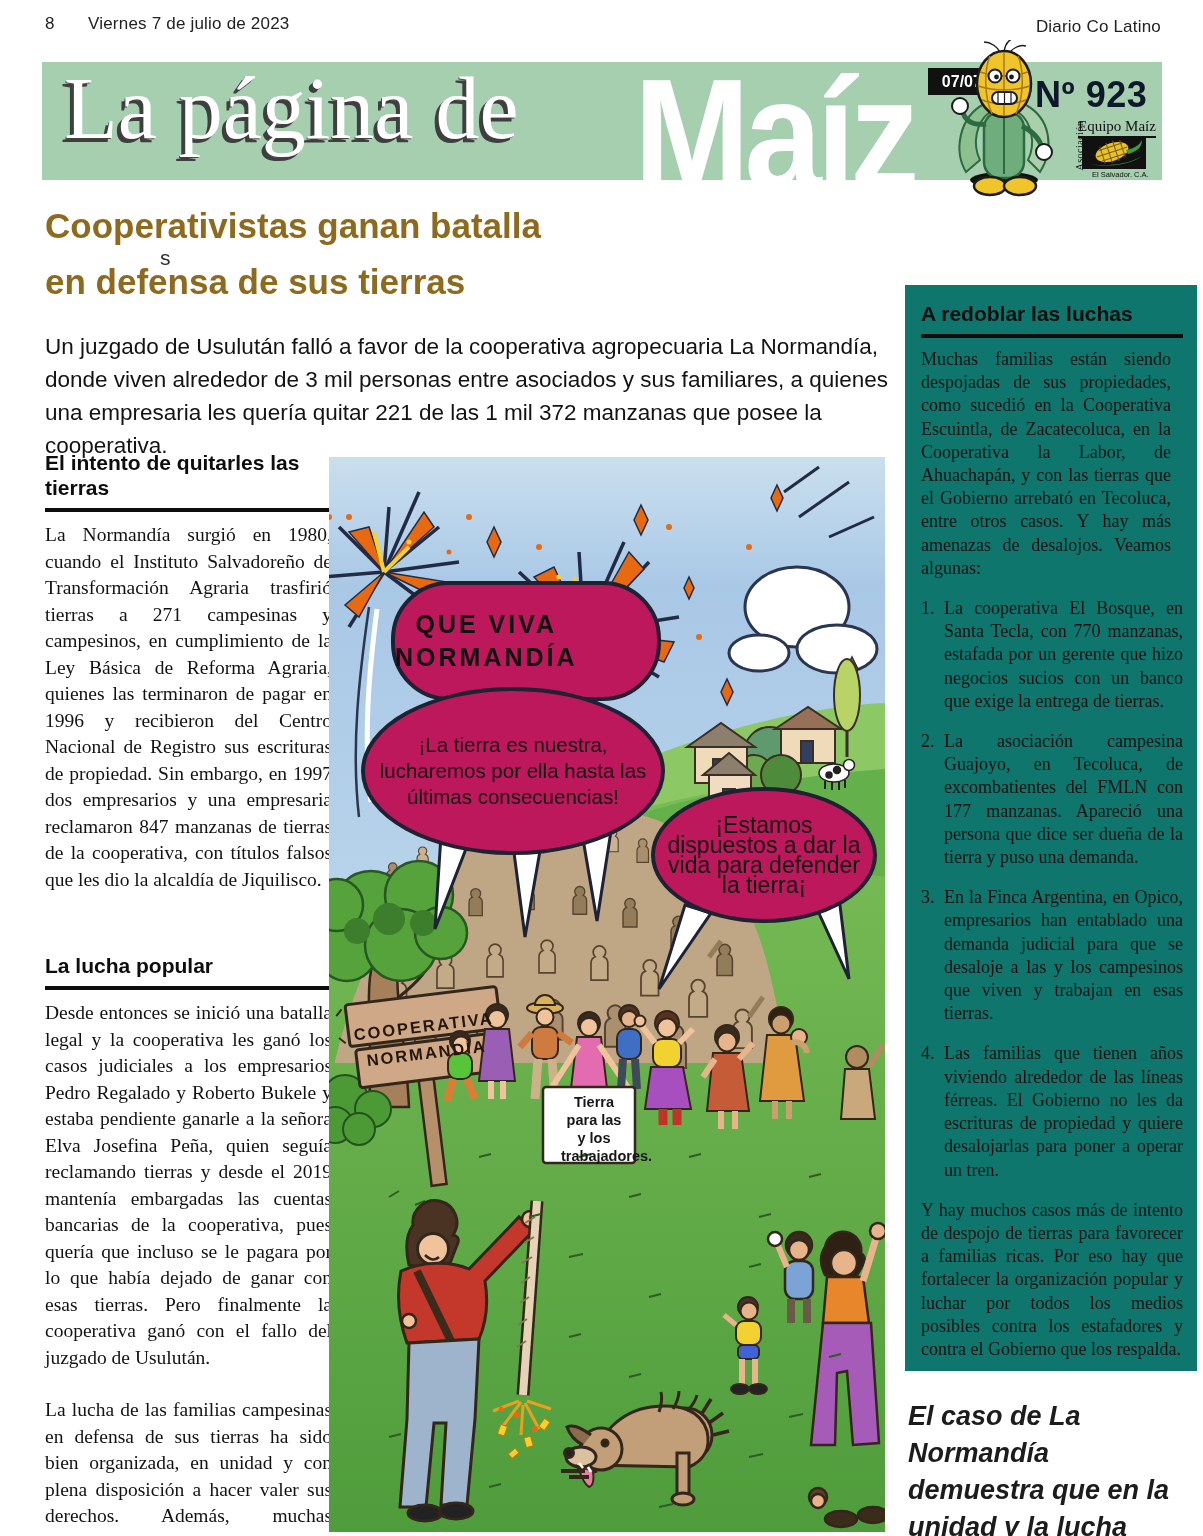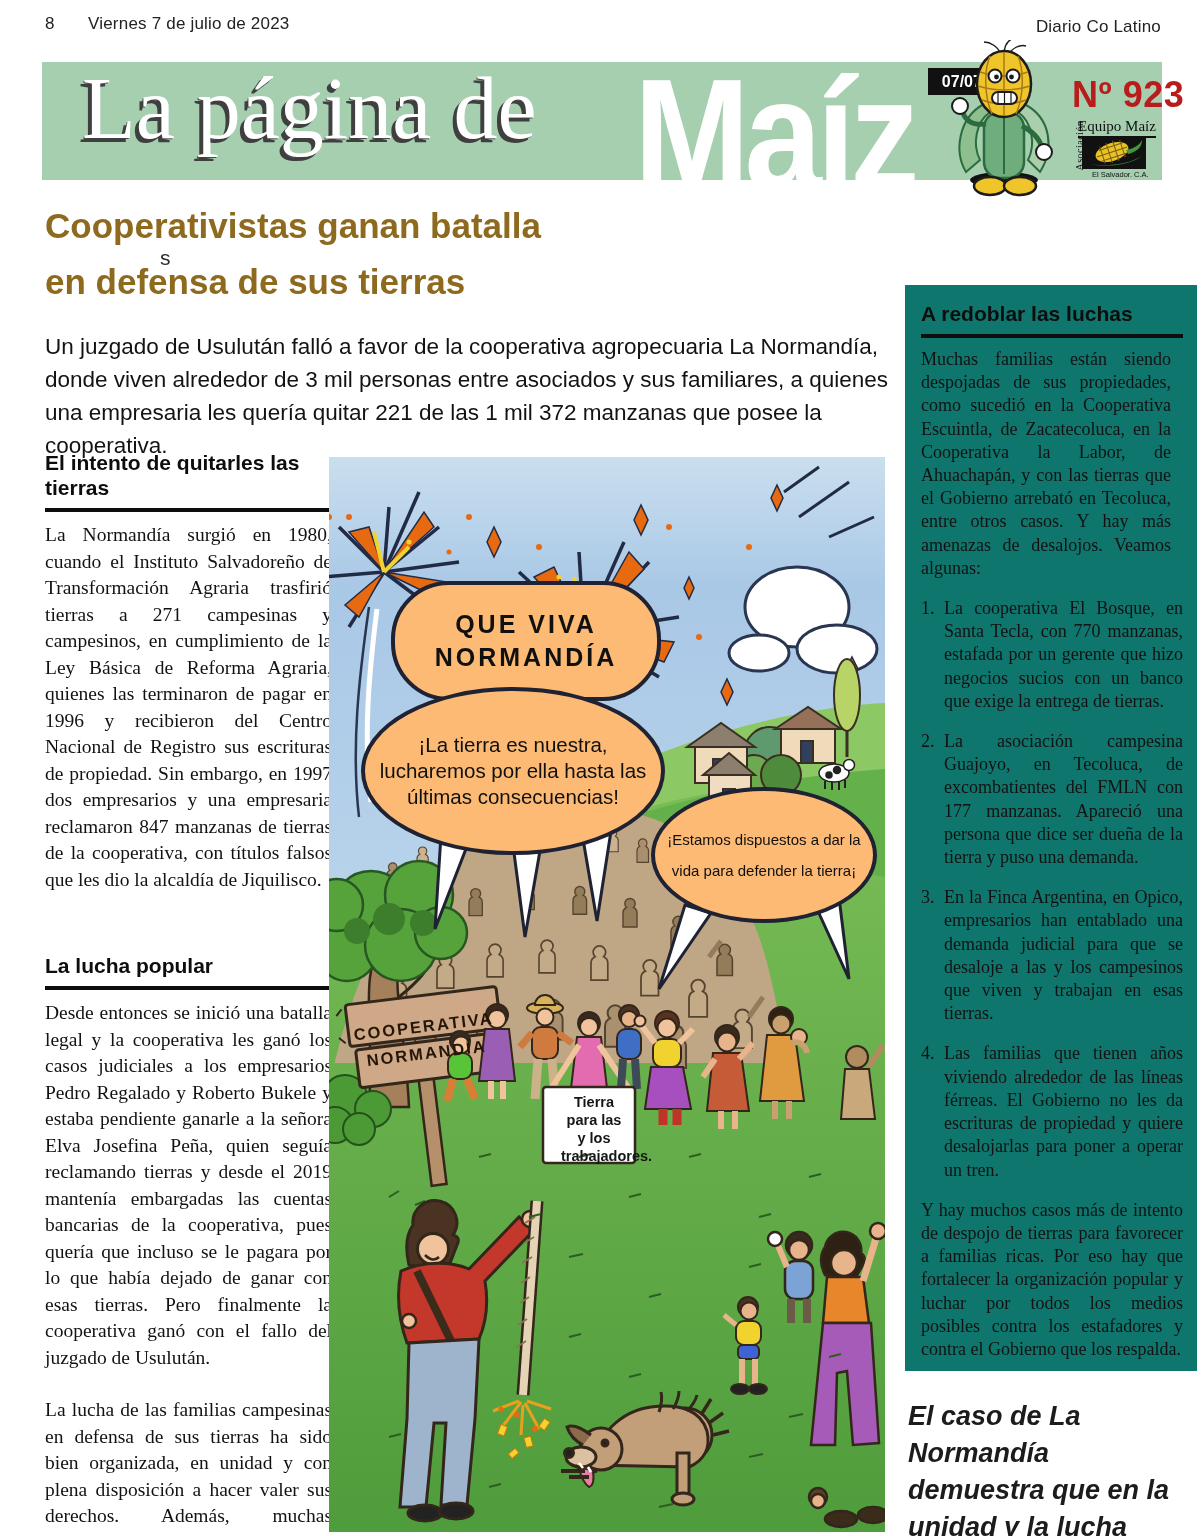--- a/index.html
+++ b/index.html
@@ -4,27 +4,27 @@
 <style>
   html,body{margin:0;padding:0;background:#fff;}
   #page{position:relative;width:1203px;height:1536px;background:#fff;overflow:hidden;
         font-family:"Liberation Sans",sans-serif;color:#111;}
   .abs{position:absolute;}
 
   
   .top-head{font-size:17px;color:#222;letter-spacing:.2px;}
   
   #banner{left:42px;top:62px;width:1120px;height:118px;background:#a6cfb0;overflow:hidden;}
-  #banner-title{left:40px;top:-4px;font-family:"Liberation Serif",serif;font-size:88px;color:#fff;
+  #banner-title{left:22px;top:-4px;font-family:"Liberation Serif",serif;font-size:88px;color:#fff;
       text-shadow:-4px 4px 0 #3f3f3f,-1px 1px 0 #4a4a4a;white-space:nowrap;}
   #banner-maiz{left:592px;top:-18px;font-size:158px;font-weight:900;color:#fff;letter-spacing:-6px;
       transform:scaleX(.88);transform-origin:left top;white-space:nowrap;}
   #date-chip{left:928px;top:68px;width:90px;height:27px;background:#111;color:#fff;
       font-size:16px;font-weight:700;display:flex;align-items:center;justify-content:center;}
-  #issue-no{left:1072px;top:74px;font-size:36px;font-weight:900;color:#b91c1c;letter-spacing:.5px;}
+  #issue-no{left:1035px;top:74px;font-size:36px;font-weight:900;color:#0f172a;letter-spacing:.5px;}
   
   #logo{left:1076px;top:118px;width:96px;height:62px;}
   #logo .assoc{position:absolute;left:-22px;top:22px;transform:rotate(-90deg);transform-origin:center;
       font-family:"Liberation Serif",serif;font-size:10px;color:#111;letter-spacing:.5px;}
   #logo .name{position:absolute;left:2px;top:0;font-family:"Liberation Serif",serif;font-size:15px;color:#111;
       border-bottom:2px solid #111;padding-bottom:1px;}
   #logo .country{position:absolute;left:16px;top:52px;font-size:7.5px;color:#111;}
   #logo .corn-box{position:absolute;left:6px;top:20px;width:64px;height:31px;background:#111;}
 
   
@@ -49,26 +49,26 @@
   #rightbox .intro{margin:0 12px 17px 0;}
   .numitem{display:flex;margin:0 0 17px 0;}
   .numitem .num{width:23px;flex:none;}
   .numitem .itext{flex:1;}
   #quote{left:908px;top:1398px;width:288px;font-size:27px;line-height:37px;font-style:italic;color:#1c1c1c;}
   #quote div{margin-bottom:0;font-weight:bold;}
 
   
   #illus{left:329px;top:457px;width:556px;height:1075px;}
   #illus svg{position:absolute;left:0;top:0;}
-  .bubble{position:absolute;background:#fdba74;border:4px solid #1e2233;display:flex;align-items:center;
-      justify-content:center;text-align:center;color:#101010;}
+  .bubble{position:absolute;background:#be185d;border:4px solid #1e2233;display:flex;align-items:center;
+      text-align:center;color:#101010;}
   #bub1{left:62px;top:124px;width:262px;height:112px;border-radius:58px;font-weight:700;
         font-size:25px;line-height:33px;letter-spacing:3px;}
   #bub2{left:32px;top:230px;width:304px;height:168px;border-radius:50%;font-size:20.5px;line-height:26px;padding:6px;box-sizing:border-box;}
-  #bub3{left:322px;top:330px;width:226px;height:136px;border-radius:50%;font-size:15px;line-height:31px;padding:6px;box-sizing:border-box;}
+  #bub3{left:322px;top:330px;width:226px;height:136px;border-radius:50%;font-size:23px;line-height:20px;padding:6px;box-sizing:border-box;}
   #woodsign-text{position:absolute;left:26px;top:556px;width:140px;transform:rotate(-7deg);
       font-weight:700;font-size:16.5px;line-height:27px;letter-spacing:2px;color:#241709;text-align:center;}
   #whitesign-text{position:absolute;left:216px;top:636px;width:66px;font-weight:700;font-size:14.5px;
       line-height:18px;color:#161616;text-align:center;margin-left:16px;}
 </style>
 </head>
 <body>
 
 <div id="page">
 

